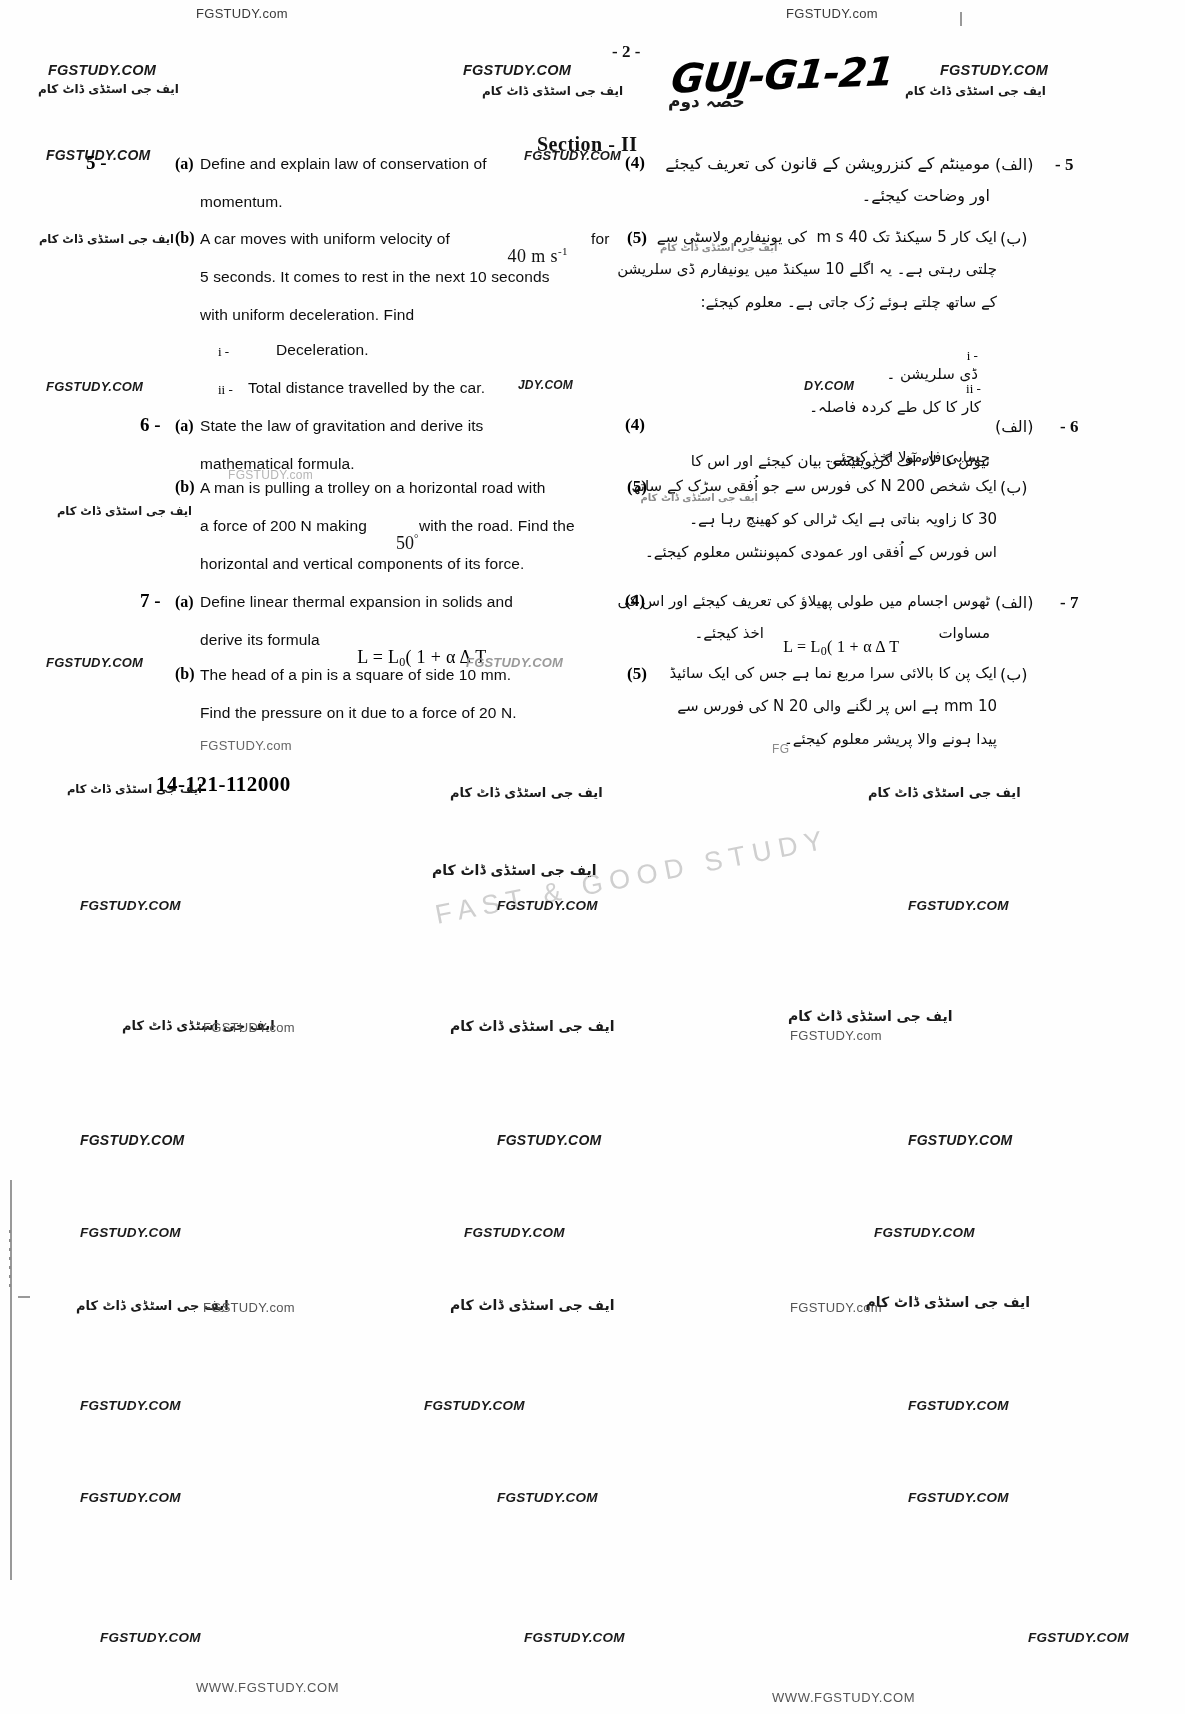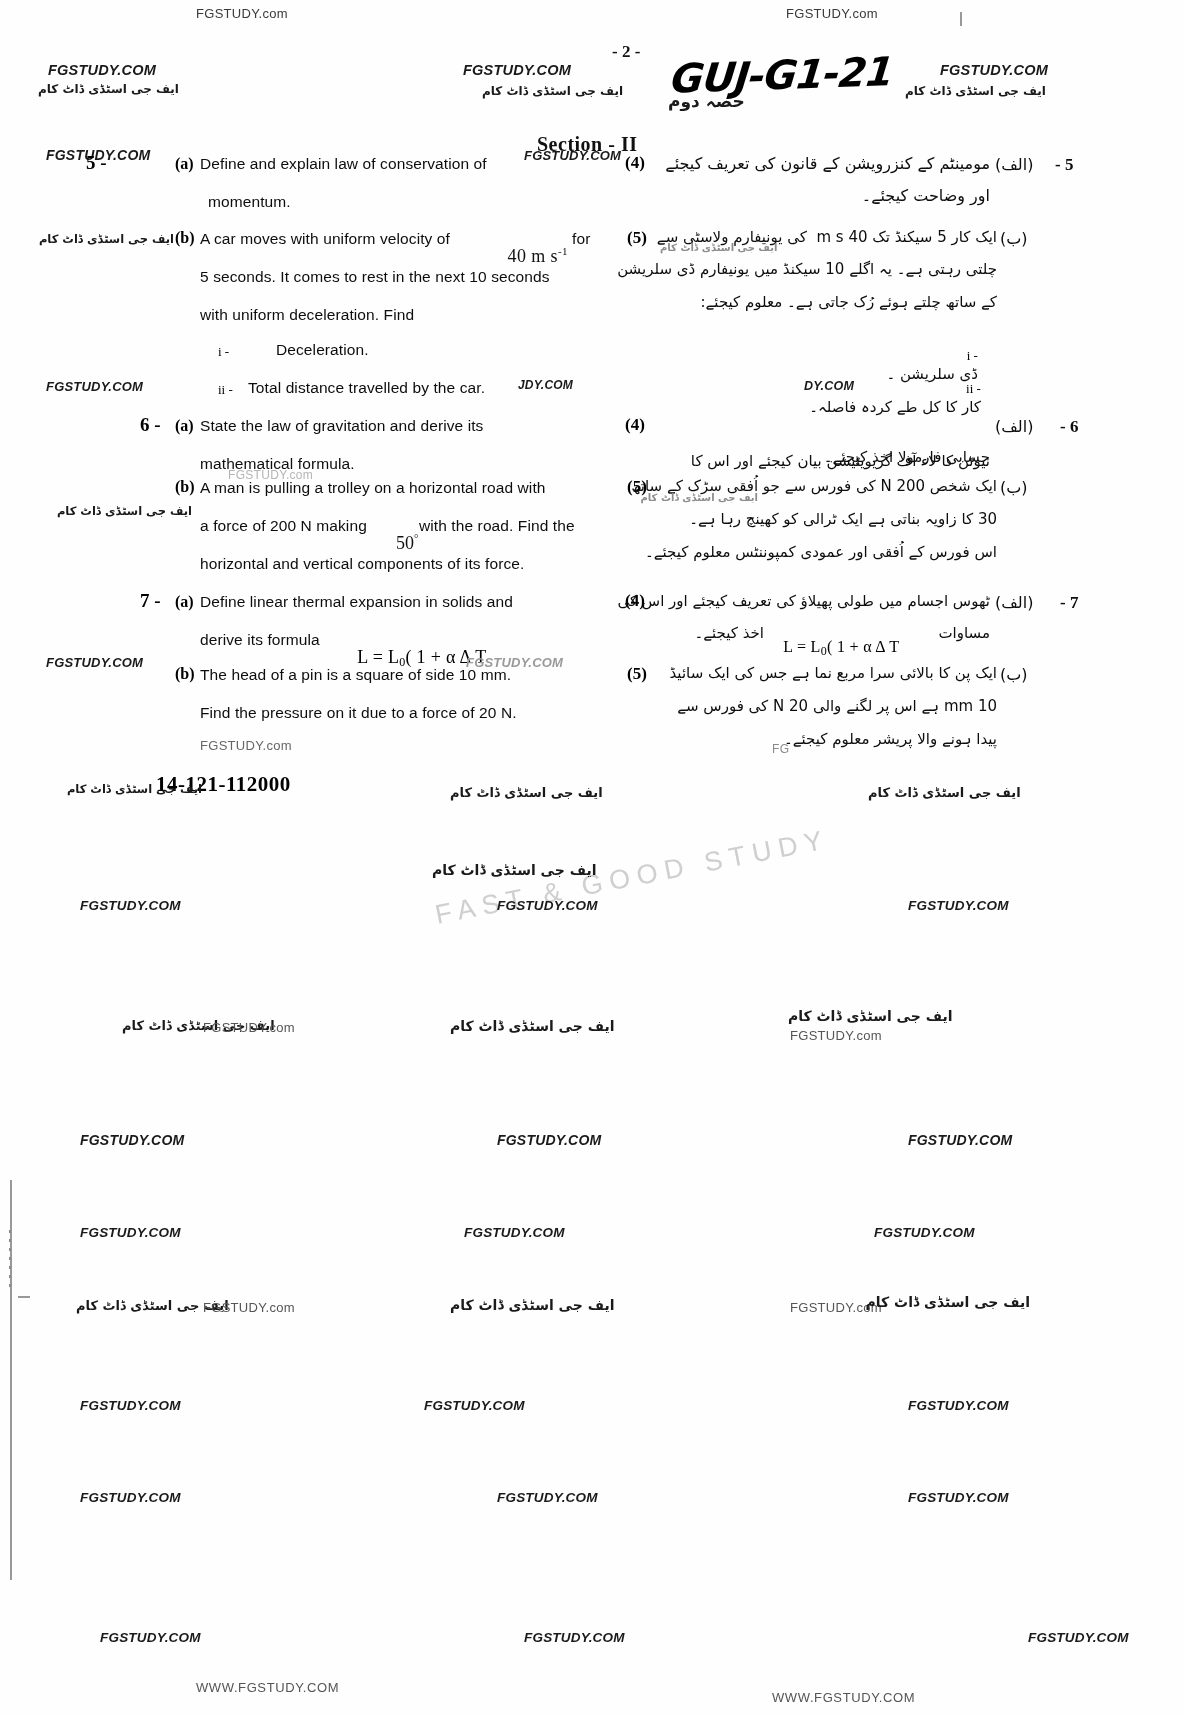--- a/index.html
+++ b/index.html
@@ -146,34 +146,34 @@
   <div class="abs section-h" style="left:537px;top:100px;">Section - II</div>
   <div class="abs wm-urdu" style="left:668px;top:91px;font-size:17px;font-weight:700;">حصہ دوم</div>
 
   <div class="abs wm-bold" style="left:46px;top:147px;font-size:14px;">FGSTUDY.COM</div>
   <div class="abs wm-bold" style="left:524px;top:148px;font-size:13px;">FGSTUDY.COM</div>
 
   <div class="abs qnum" style="left:86px;top:152px;">5 -</div>
 
   <div class="abs part" style="left:175px;top:155px;">(a)</div>
   <div class="abs eng" style="left:200px;top:155px;">Define and explain law of conservation of</div>
-  <div class="abs eng" style="left:208px;top:193px;">momentum.</div>
+  <div class="abs eng" style="left:200px;top:193px;">momentum.</div>
 
   <div class="abs marks" style="left:625px;top:153px;">(4)</div>
   <div class="abs urdu" style="left:1055px;top:154px;font-size:17px;font-weight:bold;font-family:'Liberation Serif',serif;">5 -</div>
   <div class="abs urdu" style="left:995px;top:155px;">(الف)</div>
   <div class="abs urdu" style="left:700px;top:154px;width:290px;">مومینٹم کے کنزرویشن کے قانون کی تعریف کیجئے</div>
   <div class="abs urdu" style="left:700px;top:186px;width:290px;">اور وضاحت کیجئے۔</div>
 
   <div class="abs part" style="left:175px;top:229px;">(b)</div>
   <div class="abs eng" style="left:200px;top:230px;">A car moves with uniform velocity of</div>
   <div class="abs unitf" style="left:488px;top:224px;">
     <span>40 m s</span><span class="sup">-1</span>
   </div>
-  <div class="abs eng" style="left:572px;top:230px;text-align:center;">for</div>
+  <div class="abs eng" style="left:591px;top:230px;text-align:center;">for</div>
 
   <div class="abs eng" style="left:200px;top:268px;">5 seconds. It comes to rest in the next 10 seconds</div>
   <div class="abs eng" style="left:200px;top:306px;">with uniform deceleration. Find</div>
 
   <div class="abs roman" style="left:218px;top:344px;">i -</div>
   <div class="abs eng" style="left:244px;top:341px;margin-left:32px;">Deceleration.</div>
 
   <div class="abs roman" style="left:218px;top:382px;">ii -</div>
   <div class="abs eng" style="left:248px;top:379px;">Total distance travelled by the car.</div>
 

